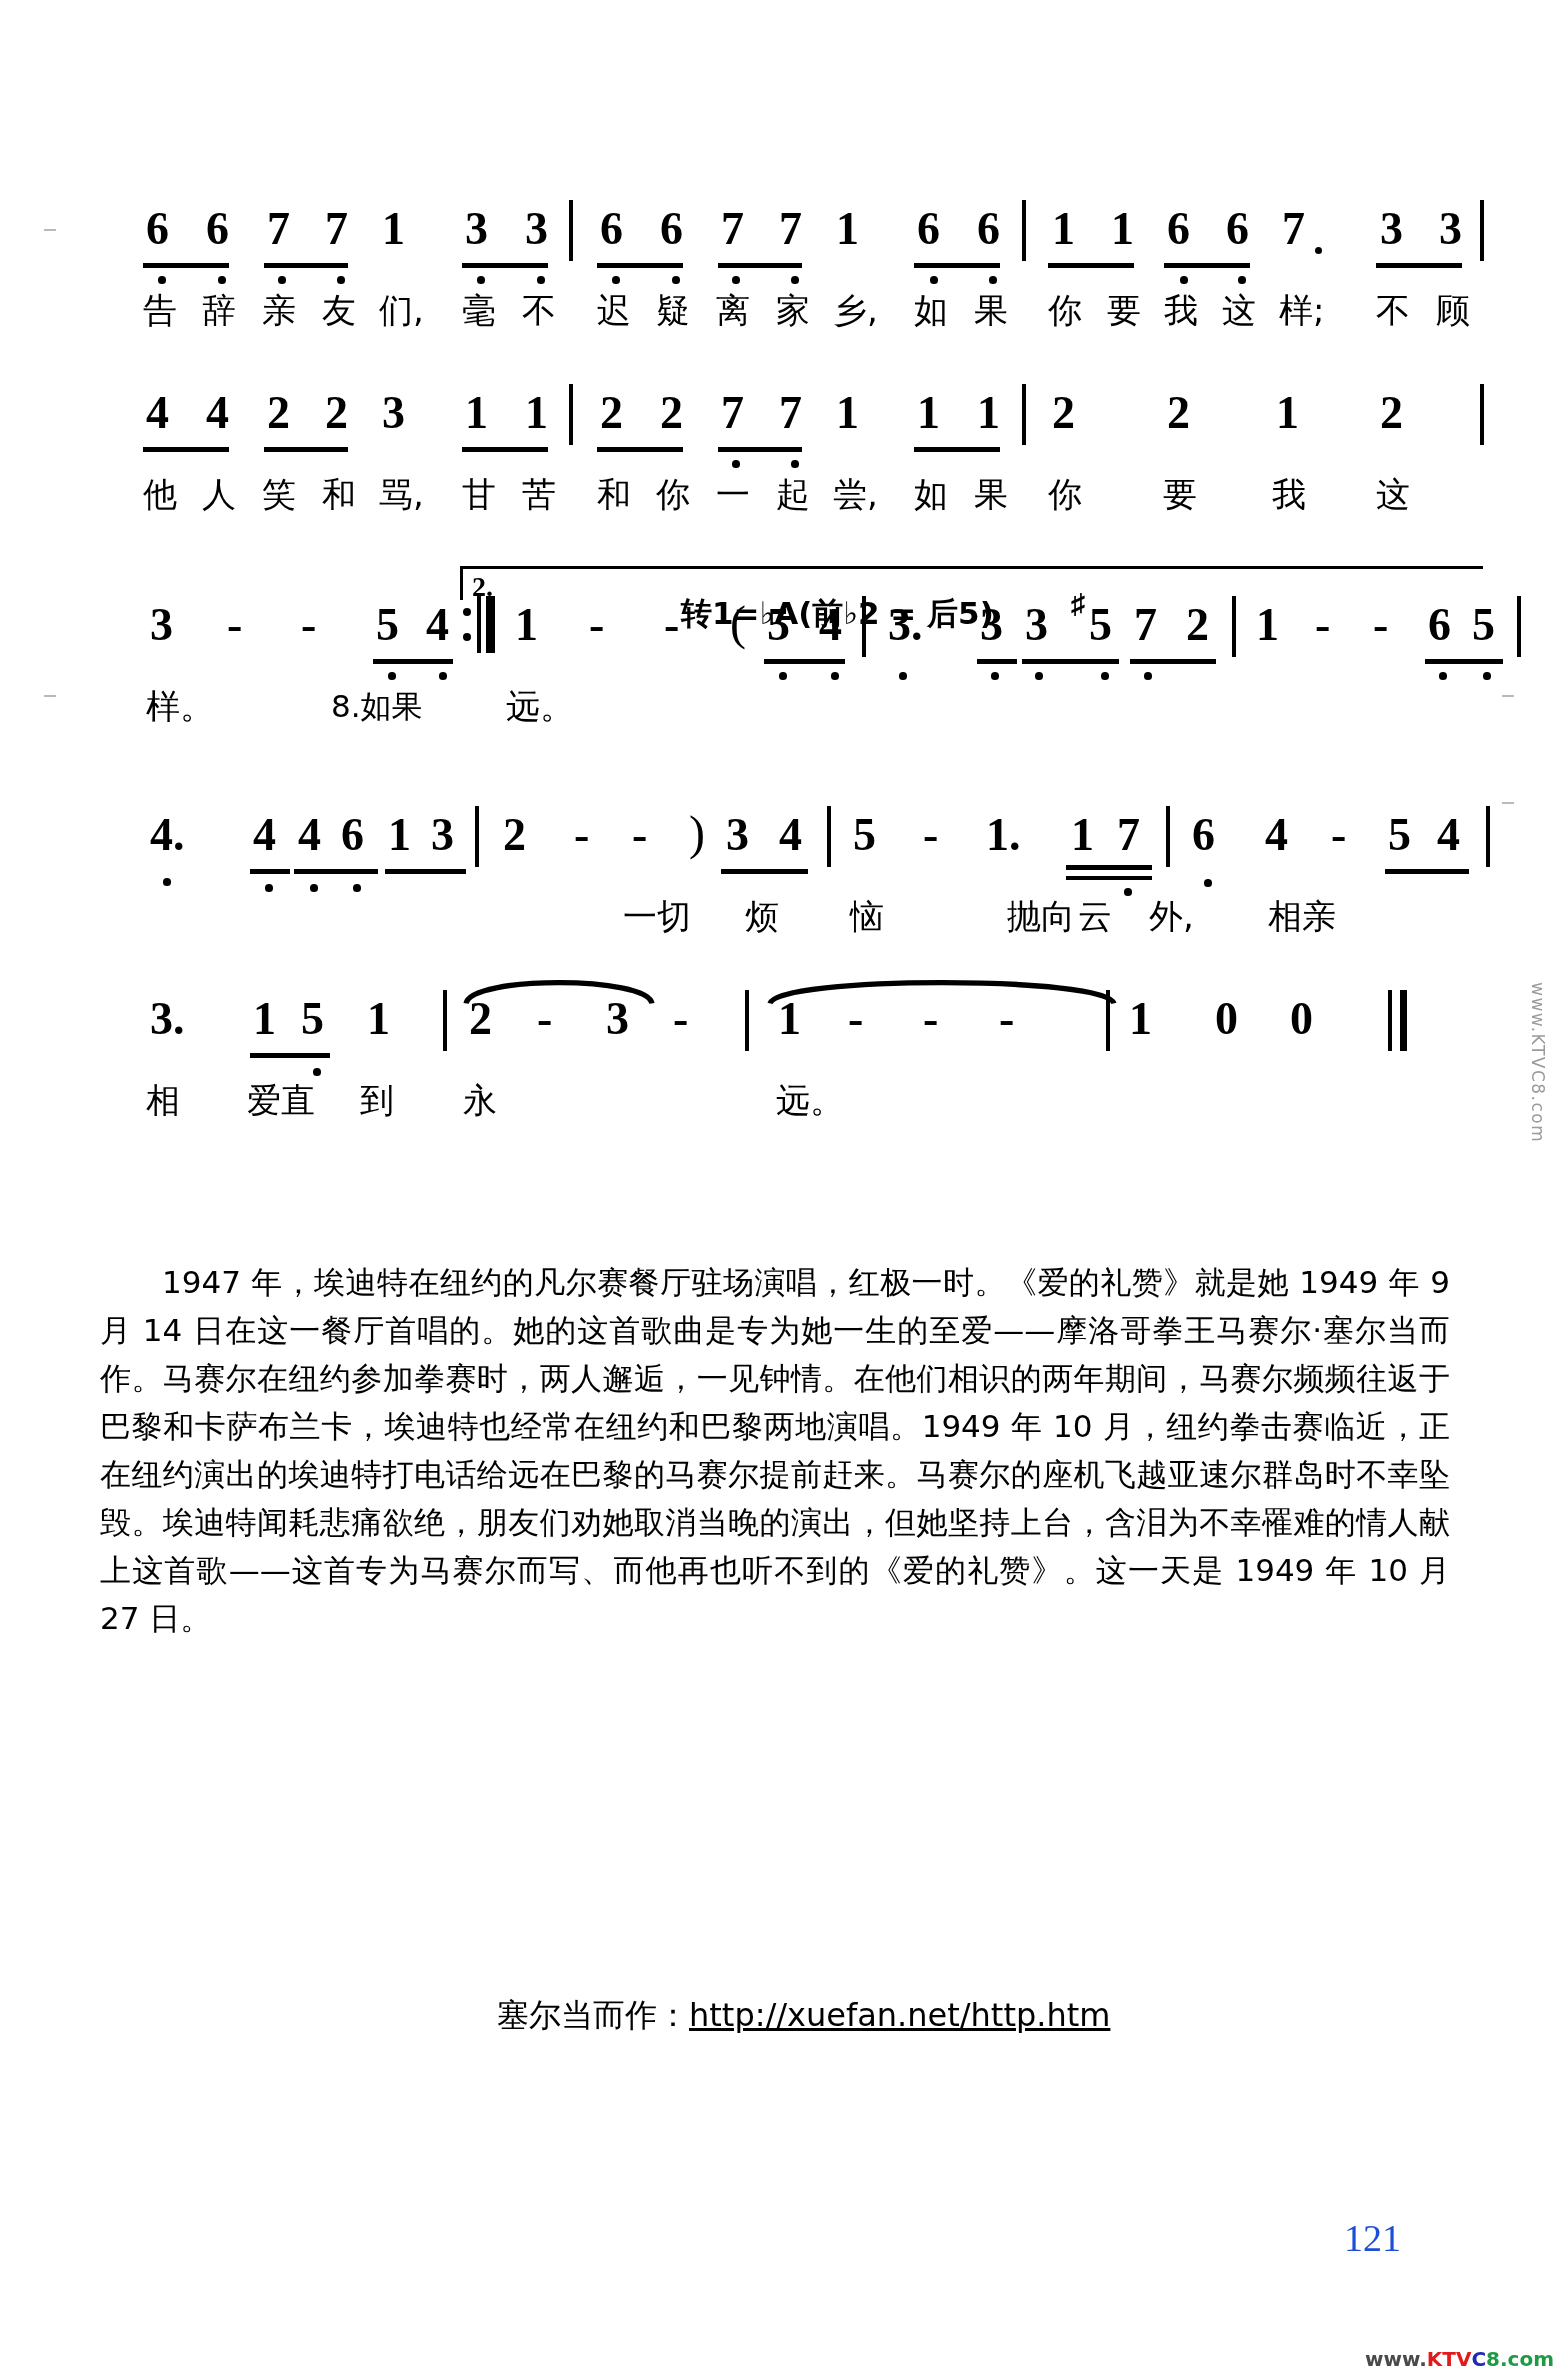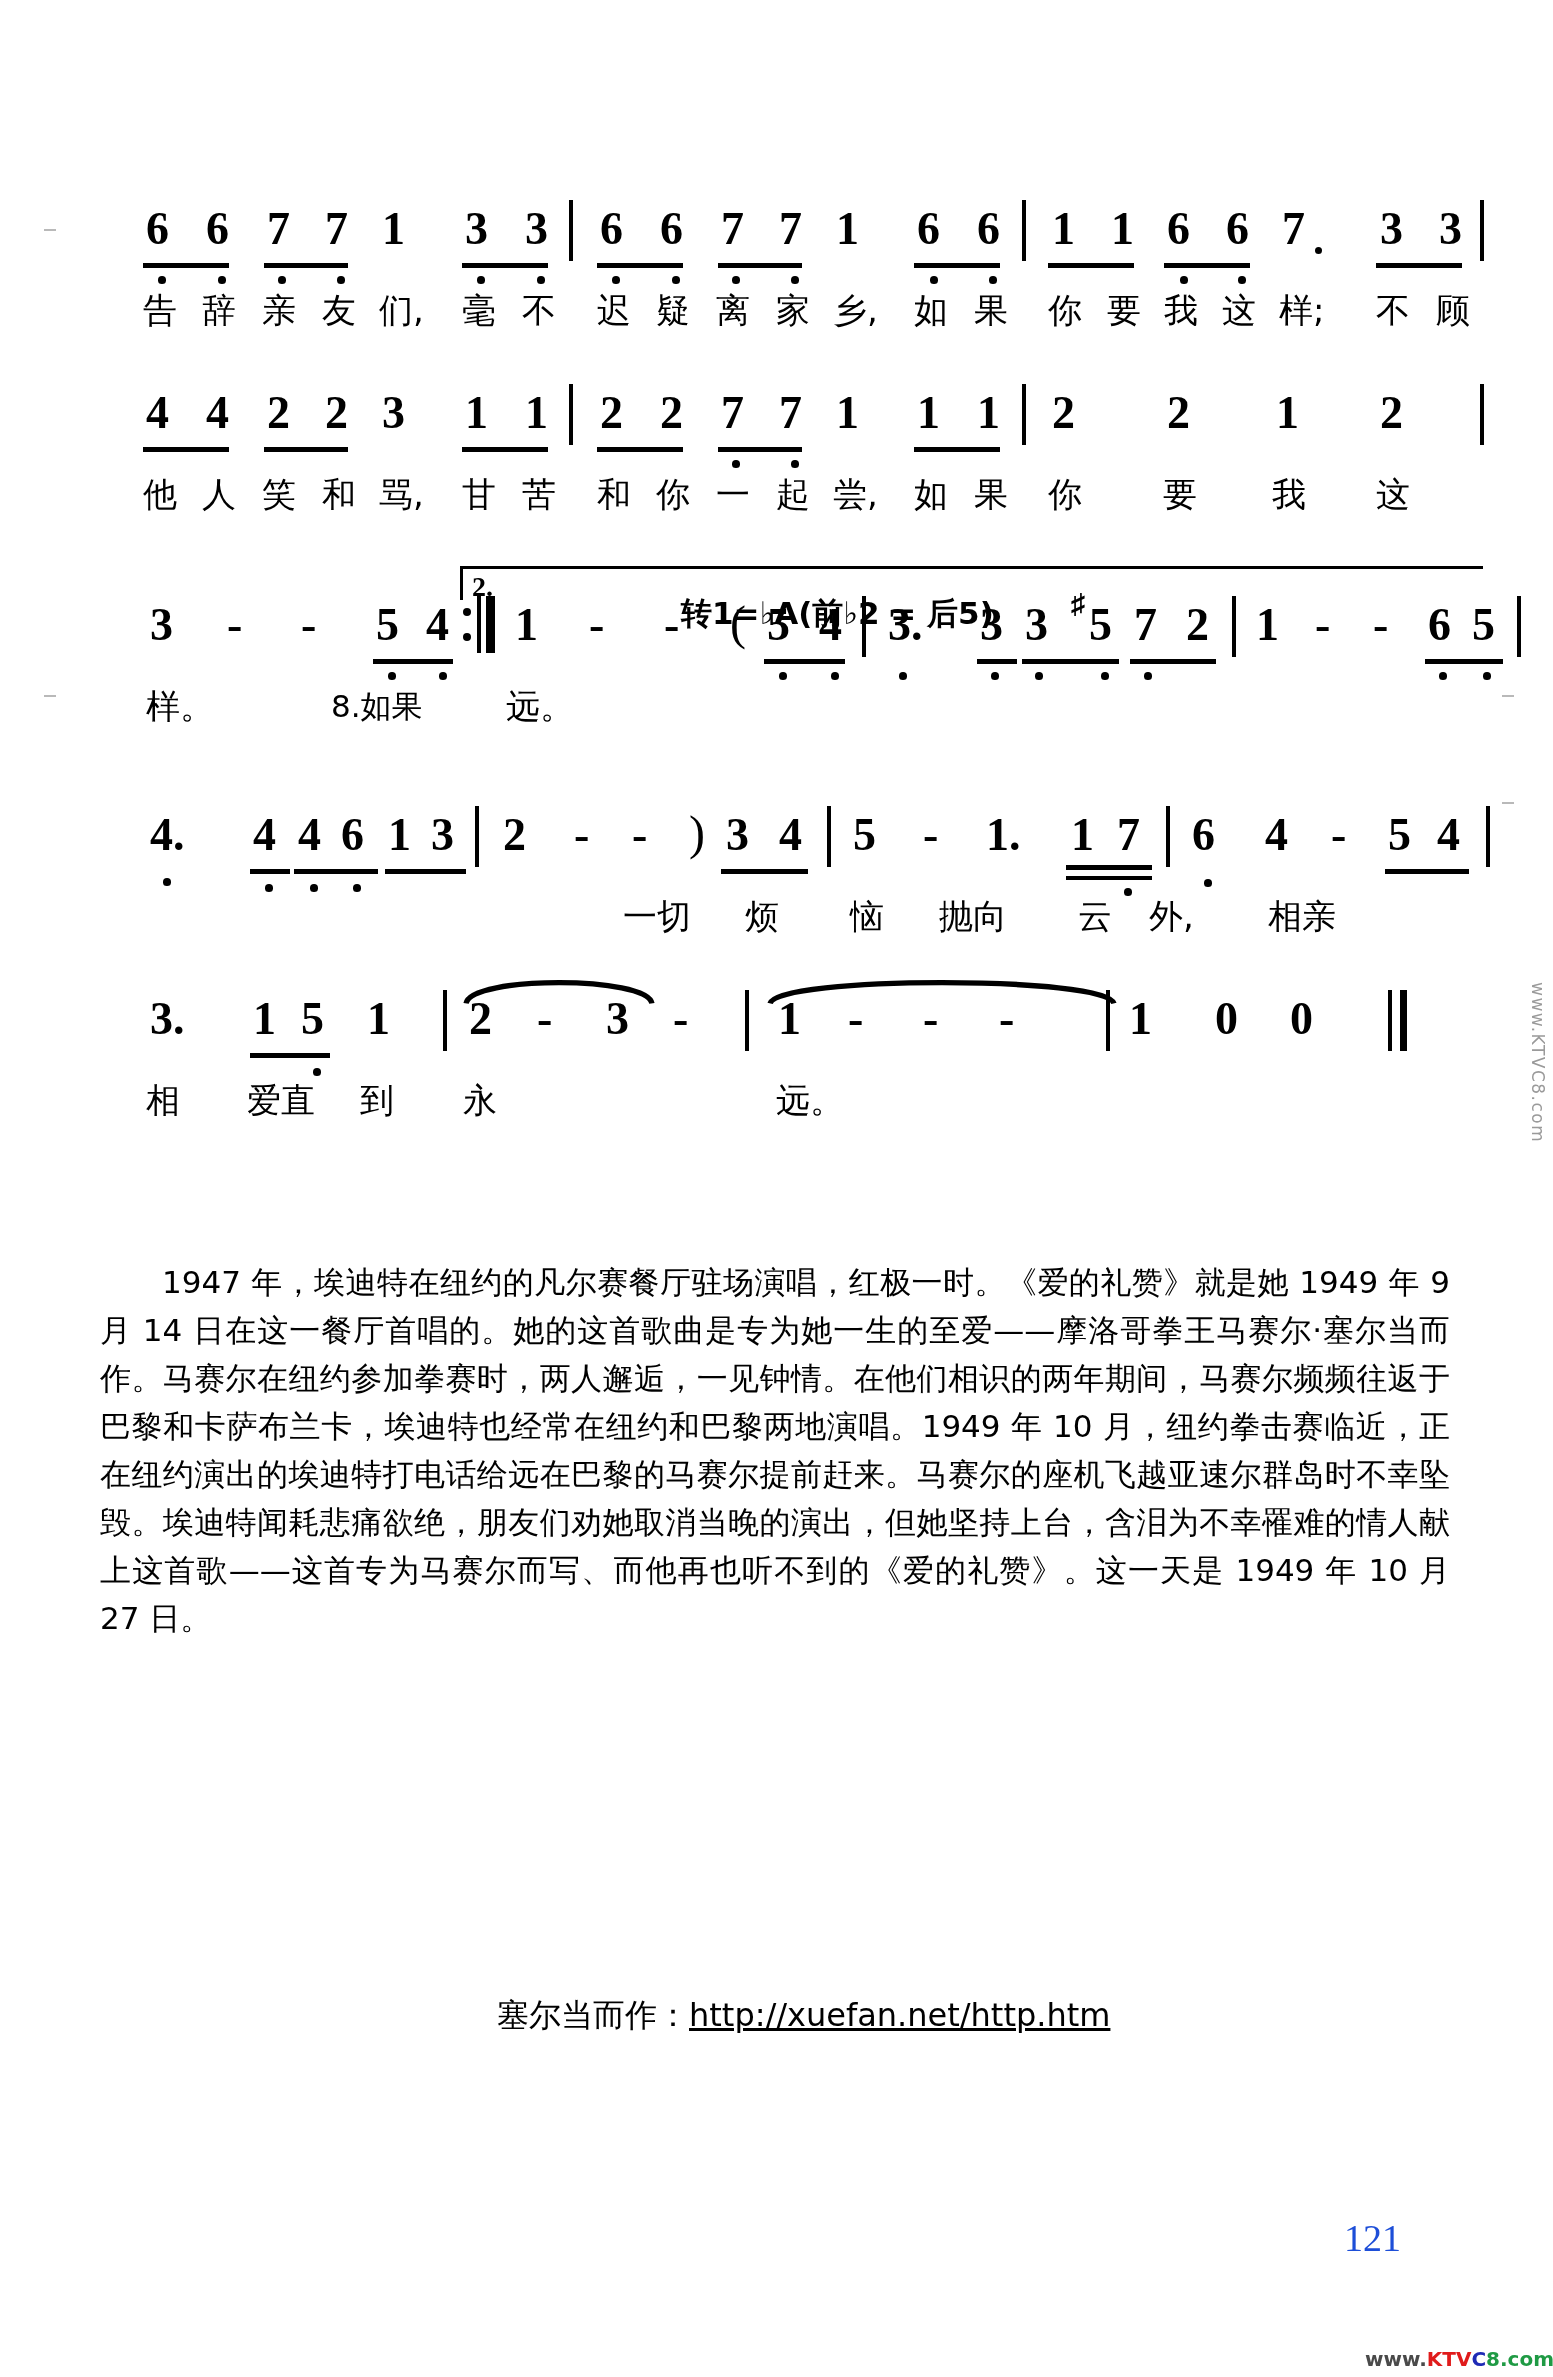--- a/index.html
+++ b/index.html
@@ -426,21 +426,21 @@
       <div class="note" style="left:1388px;top:14px;">5</div>
       <div class="note" style="left:1437px;top:14px;">4</div>
       <div class="beam" style="left:1385px;top:71px;width:84px;"></div>
       <div class="barline" style="left:1486px;top:7.7px;height:61px;"></div>
     </div>
 
     <div class="lyric-row">
       <span class="lyric" style="left:623px;top:9.2px;">一切</span>
       <span class="lyric" style="left:745px;top:9.2px;">烦</span>
       <span class="lyric" style="left:850px;top:9.2px;">恼</span>
-      <span class="lyric" style="left:939px;top:9.2px;">抛向</span>
+      <span class="lyric" style="left:1007px;top:9.2px;">抛向</span>
       <span class="lyric" style="left:1078px;top:9.2px;">云</span>
       <span class="lyric" style="left:1149px;top:9.2px;">外,</span>
       <span class="lyric" style="left:1268px;top:9.2px;">相亲</span>
     </div>
   </div>
 
   <div class="system" style="top:982px;">
     <div class="staff-row">
       <div class="note" style="left:150px;top:14px;">3.</div>
 

